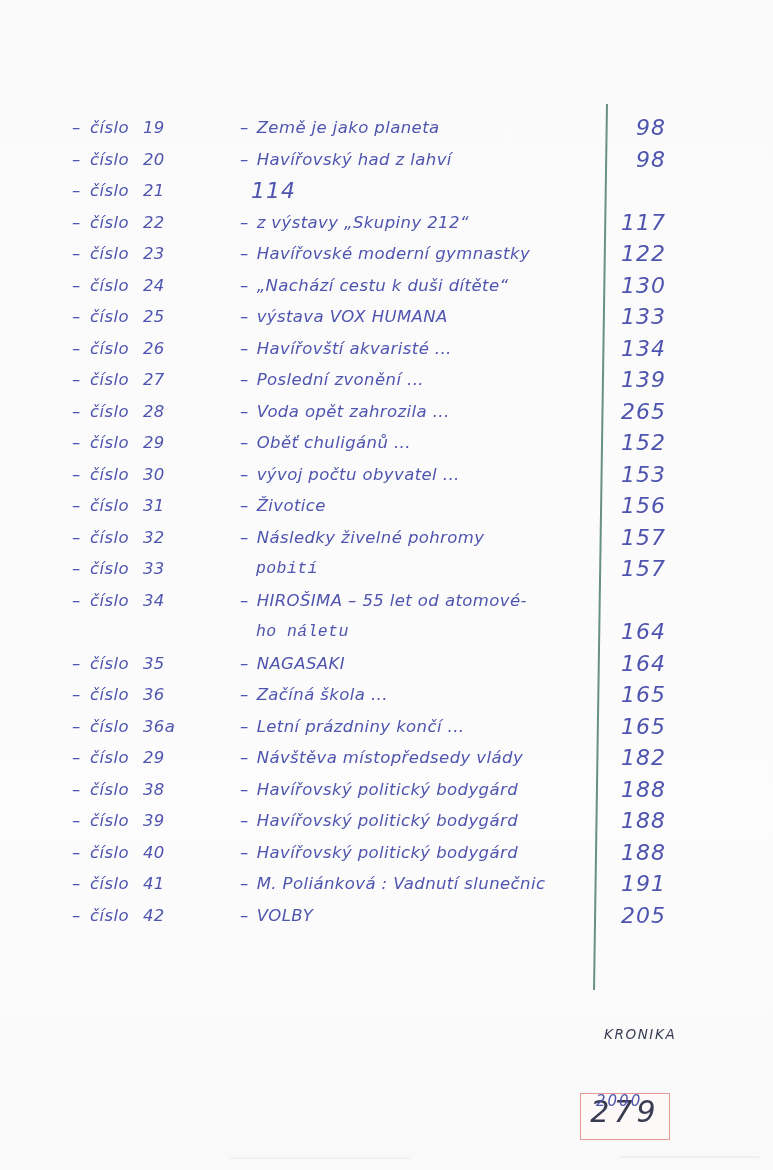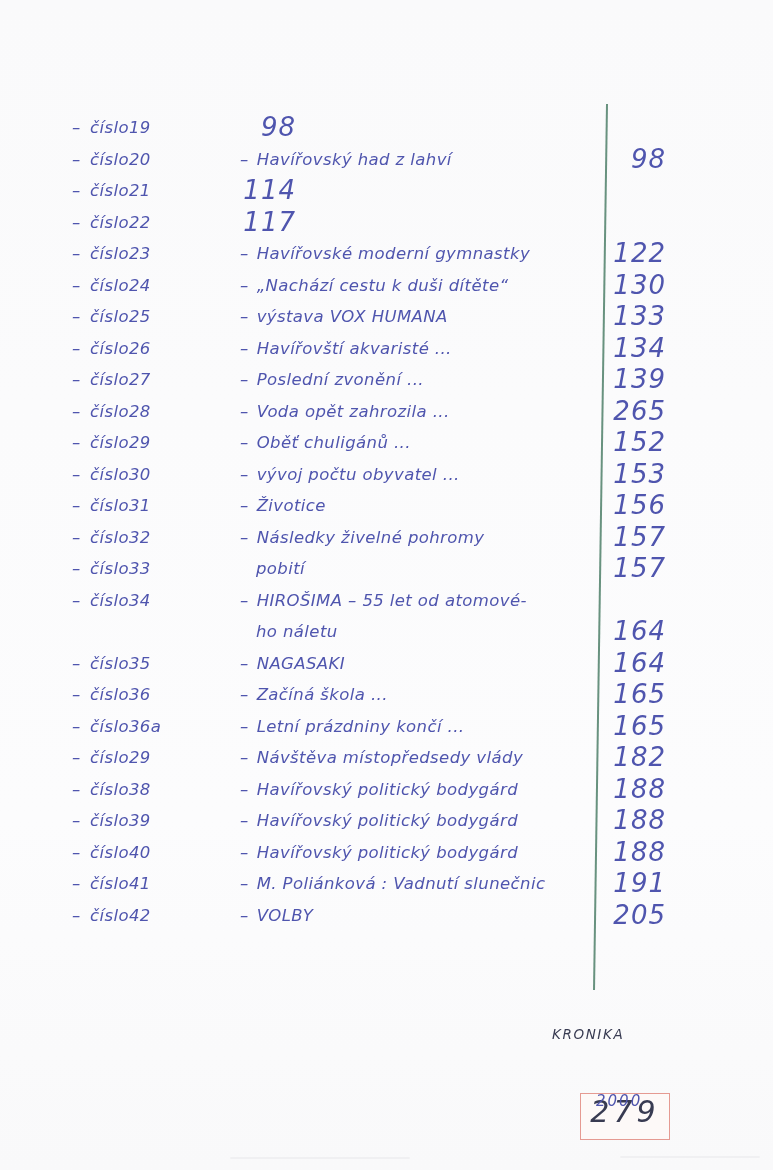--- a/index.html
+++ b/index.html
@@ -18,40 +18,40 @@
   }
   .list{
     position:absolute;left:72px;top:112px;width:594px;
   }
   .row{display:flex;align-items:flex-start;}
   .labelcell{
     width:168px;display:flex;flex-shrink:0;
     font-size:16.5px;line-height:31.5px;
   }
   .ldash{width:18px;}
-  .lnum{}
+  .lnum{margin-left:14px;}
   .titlecell{flex:1;font-size:16.5px;min-width:0;}
   .titleline{line-height:31.5px;white-space:nowrap;}
-  .titleline.cont{padding-left:16px;}
+  .titleline.cont{padding-left:16px;font-family:Liberation Mono, monospace;}
   .tdash{padding-right:8px;}
   .pagecell{
     width:56px;flex-shrink:0;text-align:right;
     align-self:flex-end;
-    font-size:26px;line-height:31.5px;letter-spacing:1px;
+    font-size:22px;line-height:31.5px;letter-spacing:1px;
   }
   .divider{
     position:absolute;left:606px;top:104px;
     width:2px;height:886px;
     background:var(--divider,#4e7f68);
     transform-origin:top center;
     transform:rotate(0.84deg);
     opacity:.85;
   }
   .kronika{
-    position:absolute;left:552px;top:1026px;
+    position:absolute;left:604px;top:1026px;
     font-size:13.5px;letter-spacing:1.6px;
     color:var(--inkdark,#3b3d55);
     font-style:italic;
   }
   .stampbox{
     position:absolute;left:580px;top:1046px;
     width:88px;height:45px;
     border:1.5px solid var(--boxred,#e59a92);
     background:#fdf9f8;
     display:flex;align-items:flex-start;justify-content:center;margin-top:47px;
@@ -75,20 +75,23 @@
 
 <div class="page">
 
   <div class="list">
   <div class="row">
     <div class="labelcell ink">
       <span class="ldash">–</span>
       <span>číslo</span>
       <span class="lnum">19</span>
     </div>
+    <div class="titlecell ink">
+          <div class="titleline"><span class="tdash">–</span>Země je jako planeta</div>
+        </div>
     <div class="pagecell ink">98</div>
   </div>
 
   <div class="row">
     <div class="labelcell ink">
       <span class="ldash">–</span>
       <span>číslo</span>
       <span class="lnum">20</span>
     </div>
     <div class="titlecell ink">
@@ -105,20 +108,23 @@
     </div>
     <div class="pagecell ink">114</div>
   </div>
 
   <div class="row">
     <div class="labelcell ink">
       <span class="ldash">–</span>
       <span>číslo</span>
       <span class="lnum">22</span>
     </div>
+    <div class="titlecell ink">
+          <div class="titleline"><span class="tdash">–</span>z výstavy „Skupiny 212“</div>
+        </div>
     <div class="pagecell ink">117</div>
   </div>
 
   <div class="row">
     <div class="labelcell ink">
       <span class="ldash">–</span>
       <span>číslo</span>
       <span class="lnum">23</span>
     </div>
     <div class="titlecell ink">

